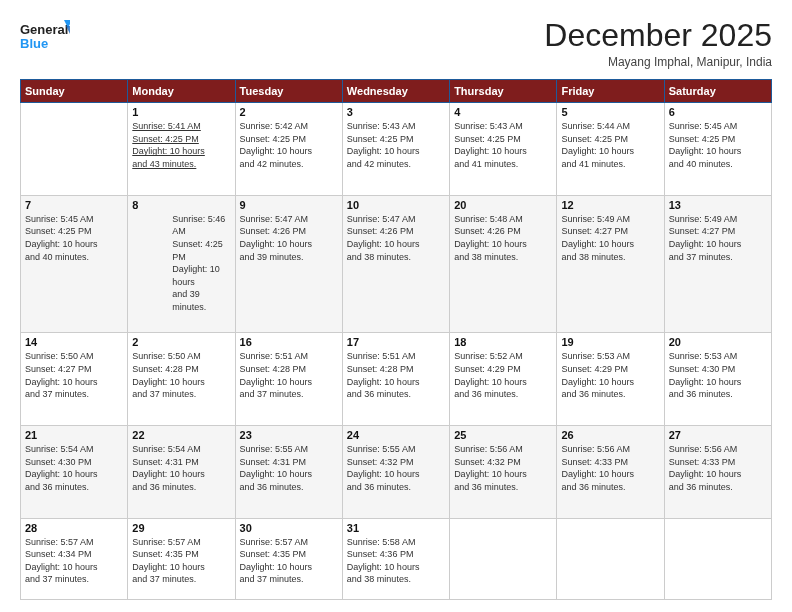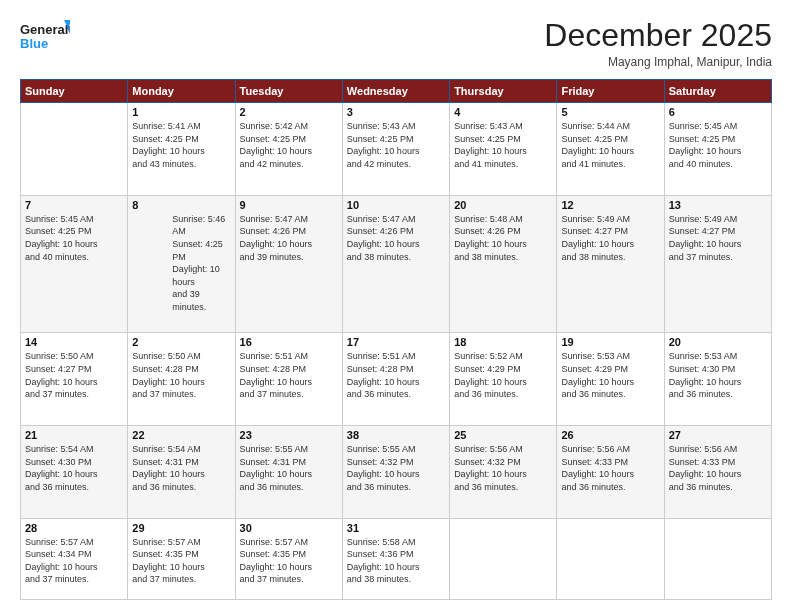--- a/index.html
+++ b/index.html
@@ -119,21 +119,21 @@
         <th>Thursday</th>
         <th>Friday</th>
         <th>Saturday</th>
       </tr>
     </thead>
     <tbody id="calendar-body">
     <tr>
           <td></td>
           <td>
             <span class="cell-date">1</span>
-            <div class="cell-info" style="white-space: pre-line;">Sunrise: 5:41 AM
+            <div class="cell-info" style="white-space: pre-line; text-decoration: underline;">Sunrise: 5:41 AM
 Sunset: 4:25 PM
 Daylight: 10 hours
 and 43 minutes.</div>
           </td>
           <td>
             <span class="cell-date">2</span>
             <div class="cell-info" style="white-space: pre-line;">Sunrise: 5:42 AM
 Sunset: 4:25 PM
 Daylight: 10 hours
 and 42 minutes.</div>
@@ -285,21 +285,21 @@
 and 36 minutes.</div>
           </td>
           <td>
             <span class="cell-date">23</span>
             <div class="cell-info" style="white-space: pre-line;">Sunrise: 5:55 AM
 Sunset: 4:31 PM
 Daylight: 10 hours
 and 36 minutes.</div>
           </td>
           <td>
-            <span class="cell-date">38</span>
+            <span class="cell-date">24</span>
             <div class="cell-info" style="white-space: pre-line;">Sunrise: 5:55 AM
 Sunset: 4:32 PM
 Daylight: 10 hours
 and 36 minutes.</div>
           </td>
           <td>
             <span class="cell-date">25</span>
             <div class="cell-info" style="white-space: pre-line;">Sunrise: 5:56 AM
 Sunset: 4:32 PM
 Daylight: 10 hours

